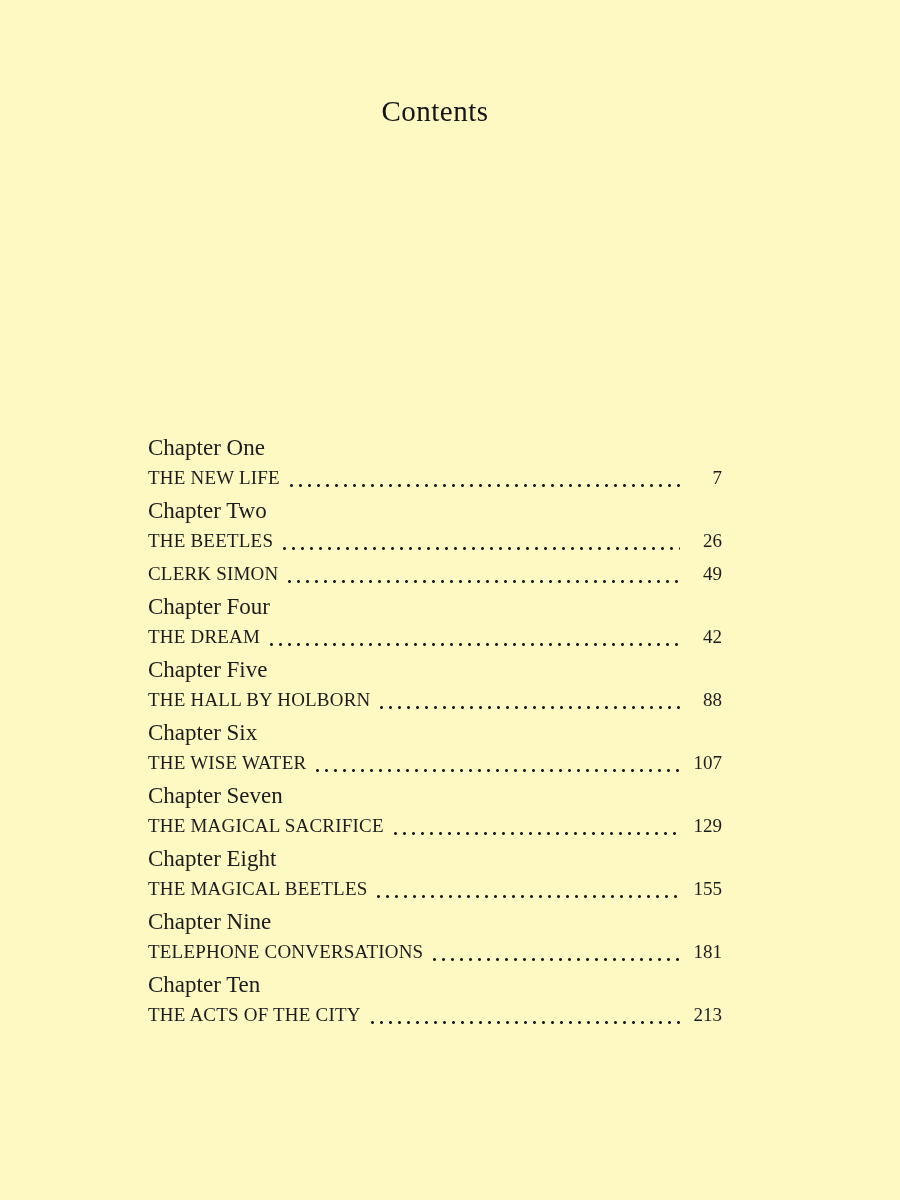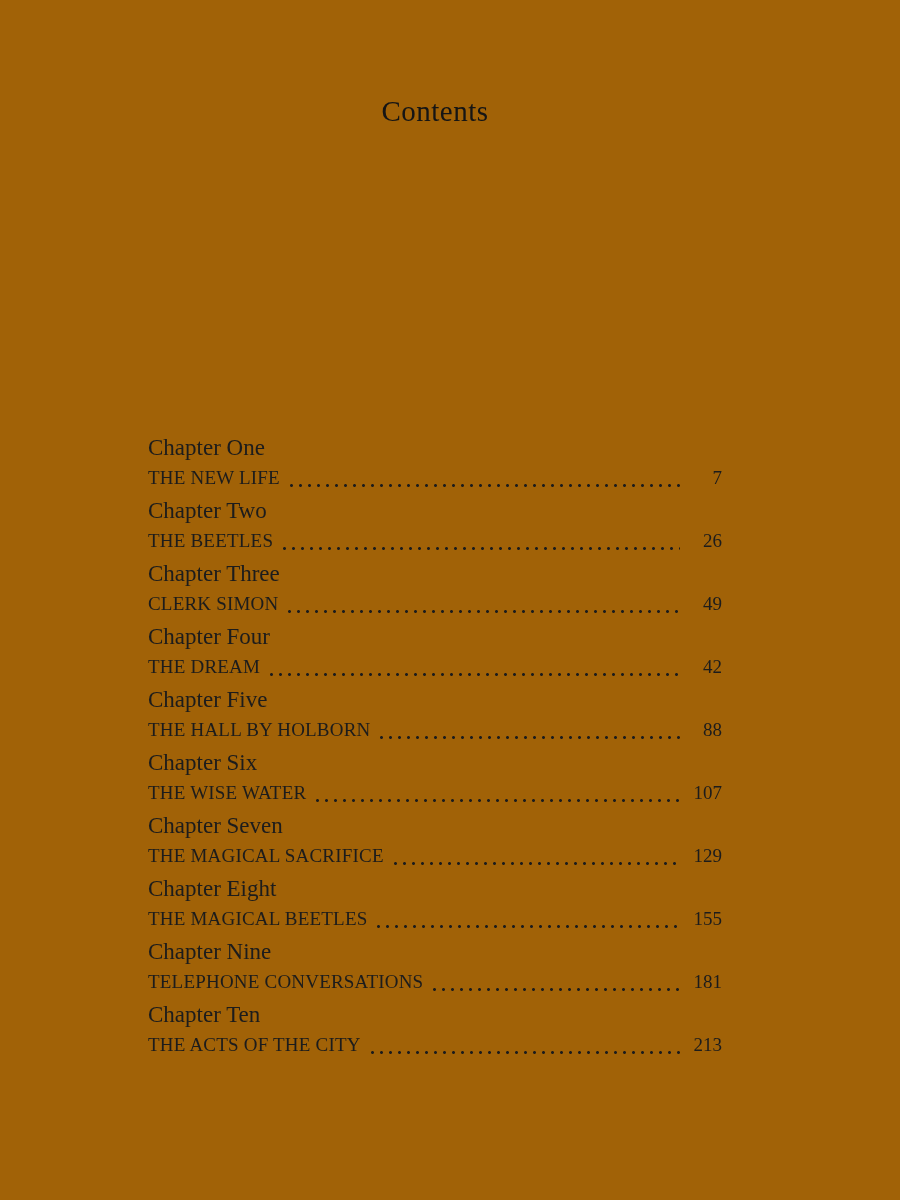--- a/index.html
+++ b/index.html
@@ -4,21 +4,21 @@
 <style>
   html, body {
     margin: 0;
     padding: 0;
     background: #ffffff;
   }
   .page {
     position: relative;
     width: 900px;
     height: 1200px;
-    background: #a16207;
+    background: #fef9c3;
     font-family: "Liberation Serif", "DejaVu Serif", serif;
     color: #1a1a1a;
     overflow: hidden;
   }
   .toc-title {
     position: absolute;
     top: 95px;
     left: 148px;
     width: 574px;
     text-align: center;
@@ -87,21 +87,20 @@
   <div class="entry">
     <div class="chapter-label">Chapter Two</div>
     <div class="entry-row">
       <span class="entry-title">THE BEETLES</span>
       <span class="leader"></span>
       <span class="page-num">26</span>
     </div>
   </div>
 
   <div class="entry">
-    <div class="chapter-label">Chapter Three</div>
     <div class="entry-row">
       <span class="entry-title">CLERK SIMON</span>
       <span class="leader"></span>
       <span class="page-num">49</span>
     </div>
   </div>
 
   <div class="entry">
     <div class="chapter-label">Chapter Four</div>
     <div class="entry-row">

